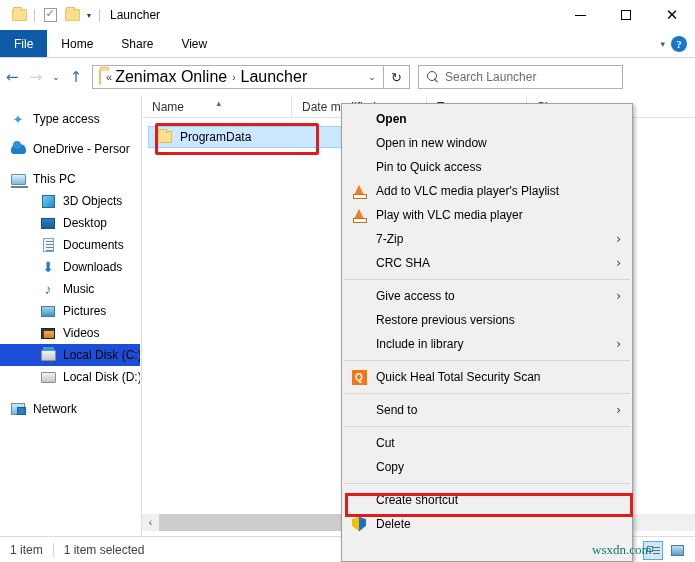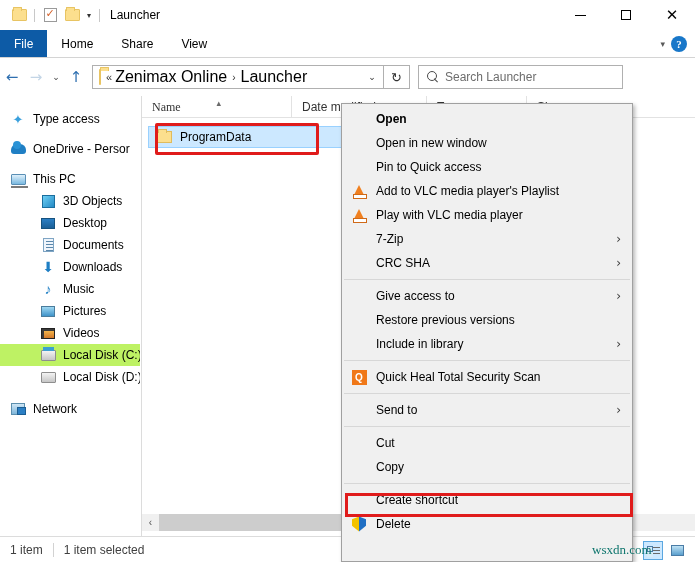--- a/index.html
+++ b/index.html
@@ -161,21 +161,21 @@
   #sidebar {
     position: absolute; left: 0; top: 0; width: 140px; height: 440px;
     background: #ffffff; padding-top: 12px;
     overflow: hidden;
   }
   .nav-item {
     display: flex; align-items: center; height: 22px;
     padding-left: 10px; gap: 7px; font-size: 12px; color: #000;
   }
   .nav-item.indent { padding-left: 40px; }
-  .nav-item.selected { background: #bef264; }
+  .nav-item.selected { background: #1d4ed8; }
   .nav-ico { width: 16px; height: 16px; display:flex; align-items:center; justify-content:center; flex: 0 0 16px; }
   .nav-label { white-space: nowrap; overflow: hidden; }
 
   .ico-star { color: #3aa0dd; font-size: 13px; }
   .ico-cloud { width:15px;height:10px;background:#1f7fc4;border-radius:6px 6px 3px 3px; position:relative; }
   .ico-cloud:before{content:"";position:absolute;left:2px;top:-3px;width:8px;height:8px;background:#2b93d6;border-radius:50%;}
   .ico-pc { width:15px;height:11px;background:linear-gradient(#dff0fb,#7ab9e0); border:1px solid #5a8fb5; border-radius:1px; position:relative;}
   .ico-pc:after{content:"";position:absolute;left:-1px;top:11px;width:17px;height:2px;background:#7a7a7a;}
   .ico-3d { width:13px;height:13px;background:linear-gradient(135deg,#6fd0f5,#2389c4); border:1px solid #1a6e9e; }
   .ico-desk { width:14px;height:11px;background:linear-gradient(#2b7fc4,#1b5f97); border:1px solid #16527f;}
@@ -199,21 +199,21 @@
   }
   #colhdr {
     position: absolute; left: 0; top: 0; width: 554px; height: 22px;
     background: #ffffff; border-bottom: 1px solid #e2e2e2;
     display: flex; align-items: center;
   }
   .col {
     font-size: 12px; color: #333; padding-left: 10px; height: 22px;
     line-height: 22px; border-right: 1px solid #e2e2e2; position: relative;
   }
-  .col.name { width: 150px; font-family: Liberation Serif, serif; }
+  .col.name { width: 150px; }
   .col.date { width: 135px; }
   .col.type { width: 100px; }
   .col.size { width: 80px; border-right: none; }
   .sortcaret {
     position: absolute; left: 50%; top: -4px; font-size: 9px; color: #6a6a6a;
   }
   #listarea {
     position: absolute; left: 0; top: 22px; width: 554px; height: 396px;
     background: #ffffff;
   }

